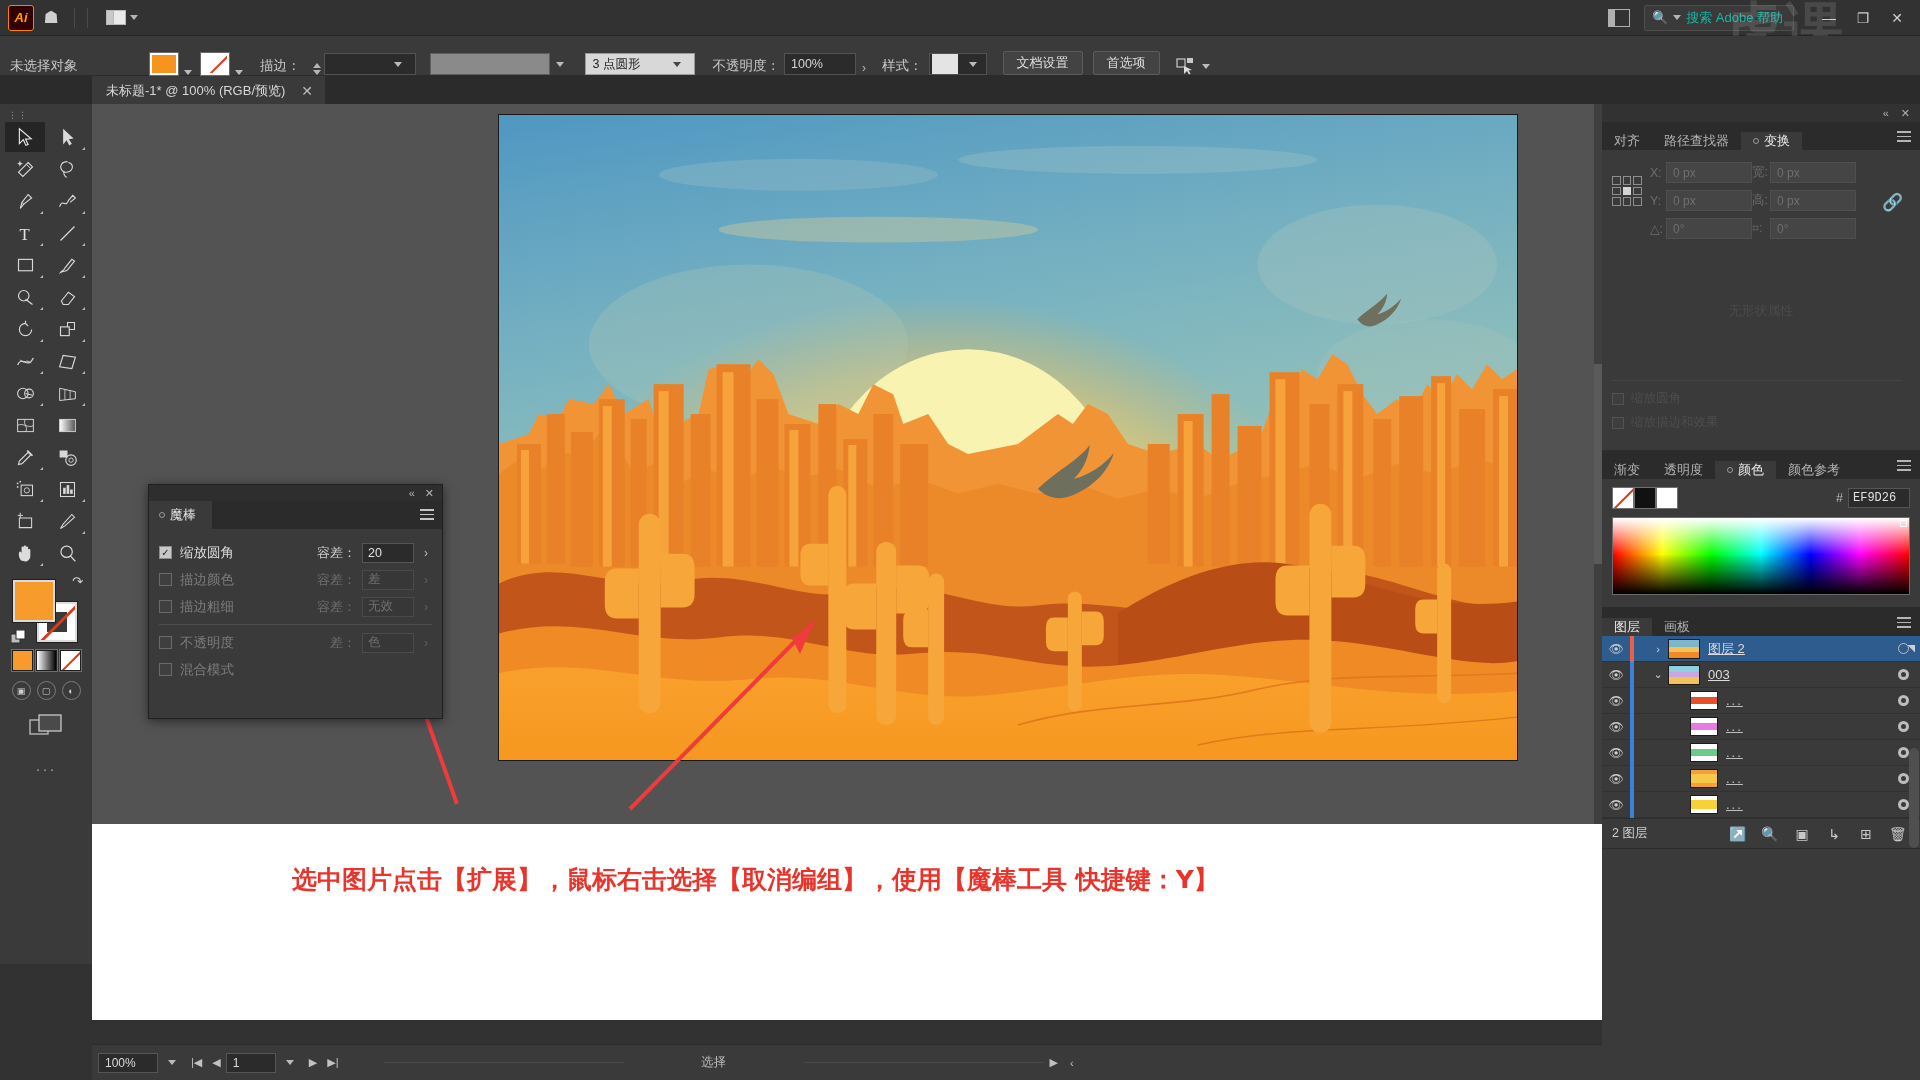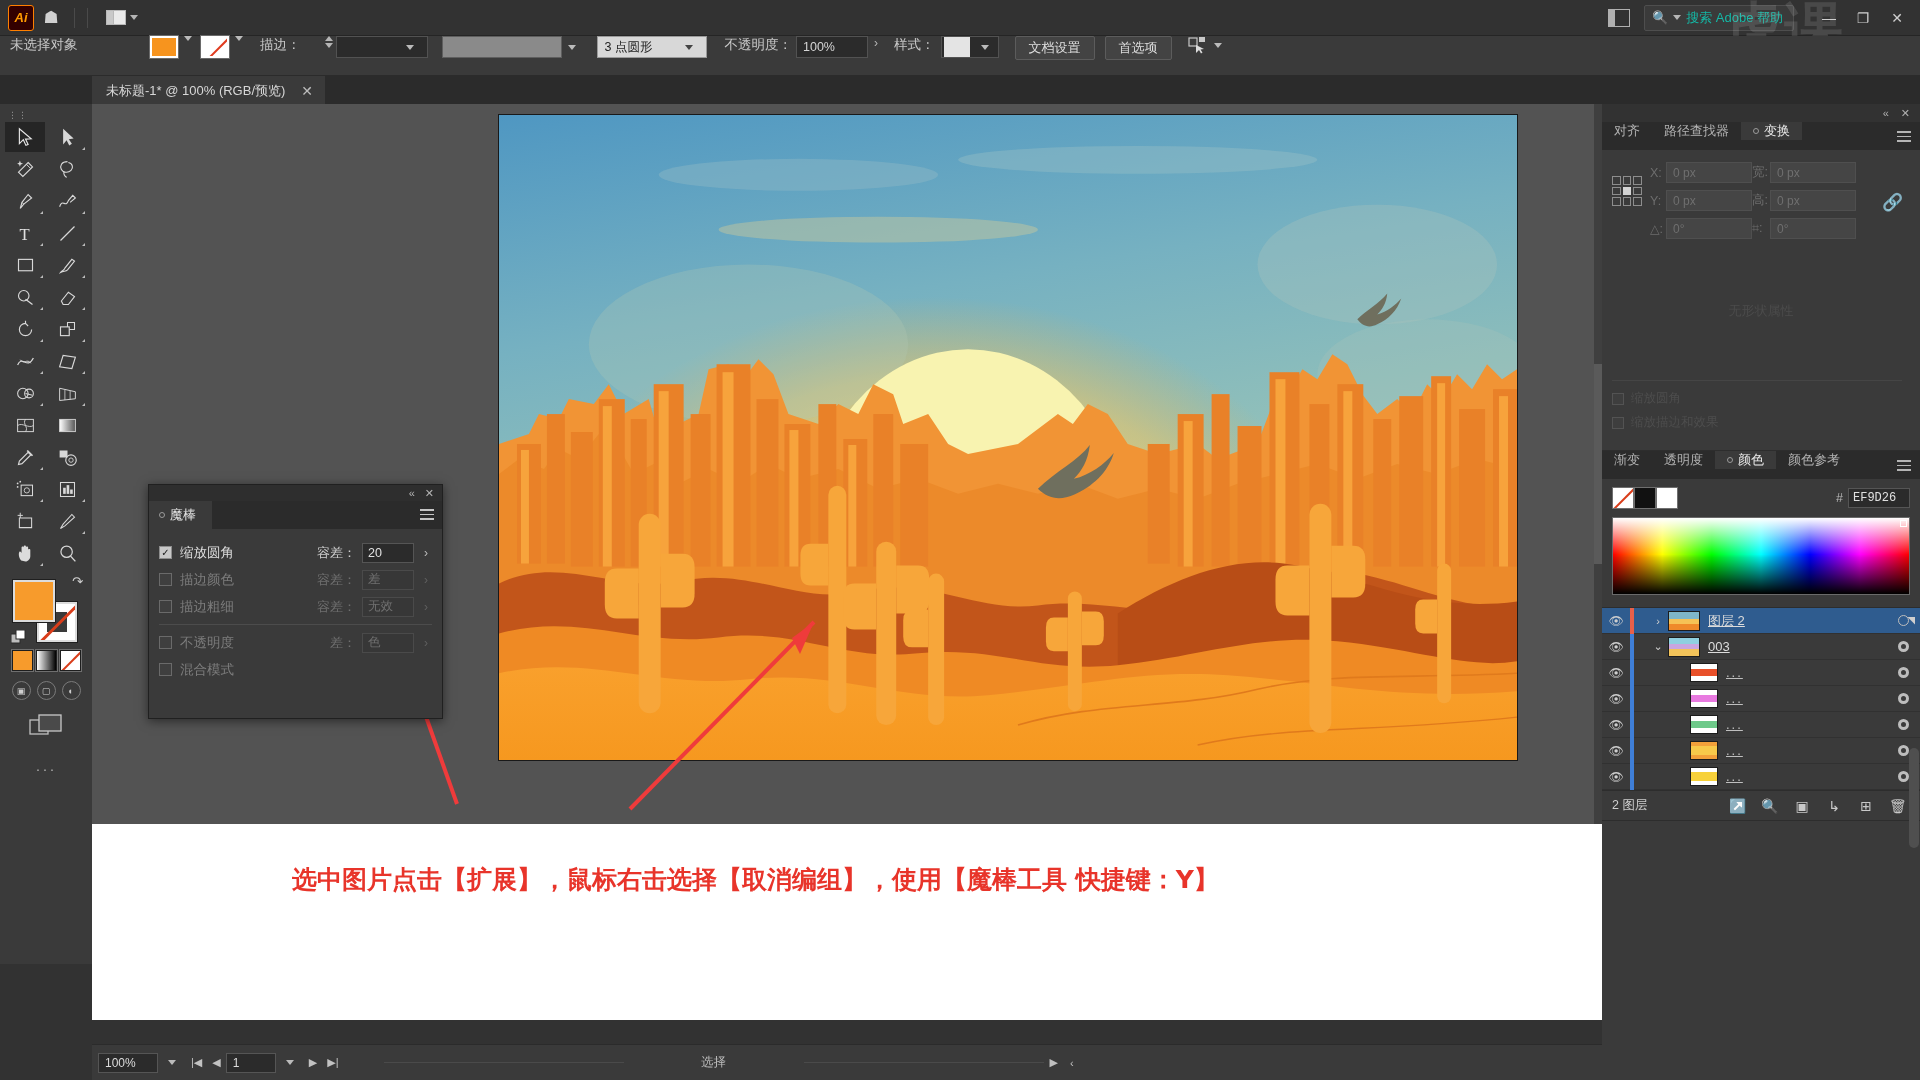--- a/index.html
+++ b/index.html
@@ -79,21 +79,21 @@
   }
   .wm-play::after {
     content:""; width:0;height:0;
     border-left: 18px solid rgba(200,200,200,0.16);
     border-top: 11px solid transparent; border-bottom: 11px solid transparent;
   }
 
   
   .controlbar {
     position: absolute; top: 36px; left: 0; width: 1920px; height: 40px;
-    background: #3a3a3a; display:flex; align-items:flex-start; gap: 0px;
+    background: #3a3a3a; display:flex; align-items:flex-end; gap: 0px;
     border-bottom: 1px solid #2b2b2b;
   }
   .cb-label { font-size: 13.5px; color: #c8c8c8; white-space: nowrap; }
   .cb-pad { padding: 0 10px; }
   .sw-box {
     width: 28px; height: 22px; border: 1px solid #777; background:#fff;
   }
   .sw-fill { background: #f7941e; border:2px solid #fff; outline:1px solid #6a6a6a;}
   .sw-none {
     background: #fff; position:relative; overflow:hidden;
@@ -268,21 +268,21 @@
     position:absolute; right: 0; top: 104px; width: 318px; height: 976px;
     background: #3a3a3a;
   }
   .rp { border-bottom: 1px solid #2d2d2d; }
   .rp-top {
     height: 18px; background:#323232; display:flex; align-items:center;
     justify-content:flex-end; gap: 12px; padding-right: 10px;
   }
   .rp-top span { font-size: 11px; color:#b0b0b0; }
   .rp-tabs {
-    height: 28px; background:#2b2b2b; display:flex; align-items:flex-start; position:relative;
+    height: 28px; background:#2b2b2b; display:flex; align-items:flex-end; position:relative;
   }
   .rp-tab {
     display:flex; align-items:center; padding: 0 12px; font-size: 13px; color:#b3b3b3;
     white-space:nowrap;
   }
   .rp-tab.active { background:#3a3a3a; color:#eaeaea; }
   .rp-tab .dot { width:6px;height:6px;border-radius:50%;border:1px solid #9a9a9a;margin-right:5px;}
   .rp-menu { position:absolute; right:9px; top:9px; }
   .rp-menu i { display:block; width:14px;height:1.5px;background:#b5b5b5;margin-bottom:3px;}
 
@@ -462,21 +462,21 @@
 
   <div class="controlbar">
     <div class="cb-label cb-pad" style="width:150px;">未选择对象</div>
 
     <div class="sw-box sw-fill"></div>
     <span class="mini-caret"></span>
 
     <div class="sw-box sw-none"></div>
     <span class="mini-caret"></span>
 
-    <div class="cb-label" style="margin-left:8px;margin-right:24px;">描边：</div>
+    <div class="cb-label" style="margin-left:8px;margin-right:12px;">描边：</div>
     <div class="stepper">
         <i class="up"></i>
         <i class="dn"></i>
       </div>
     <div class="cb-dd" style="width:92px;">
       <span></span>
       <span class="mini-caret"></span>
     </div>
 
     <div style="display:flex;align-items:center;margin-left:14px;">
@@ -1041,20 +1041,29 @@
             <span class="cp-sw white"></span>
           </div>
           <span class="cp-hash">#</span>
           <span class="cp-hex">EF9D26</span>
         </div>
         <div class="cp-spectrum"></div>
       </div>
     </div>
 
     <div class="rp" style="position:relative;">
+      <div class="rp-tabs">
+        <div class="rp-tab active">图层</div>
+        <div class="rp-tab">画板</div>
+        <div class="rp-menu">
+            <i></i>
+            <i></i>
+            <i></i>
+          </div>
+      </div>
       <div class="ly-body">
 
         <div class="ly-row sel">
           <span class="ly-eye">👁</span>
           <span class="ly-colbar" style="background:#e8604a;"></span>
           <span class="ly-gap"></span>
           <span class="ly-twisty">›</span>
           <span class="ly-thumb" style="background:linear-gradient(#7fb6c9 0 38%,#f6c255 38% 66%,#ef8a2a 66% 100%)"></span>
           <span class="ly-name">图层 2</span>
           <span class="ly-target">

